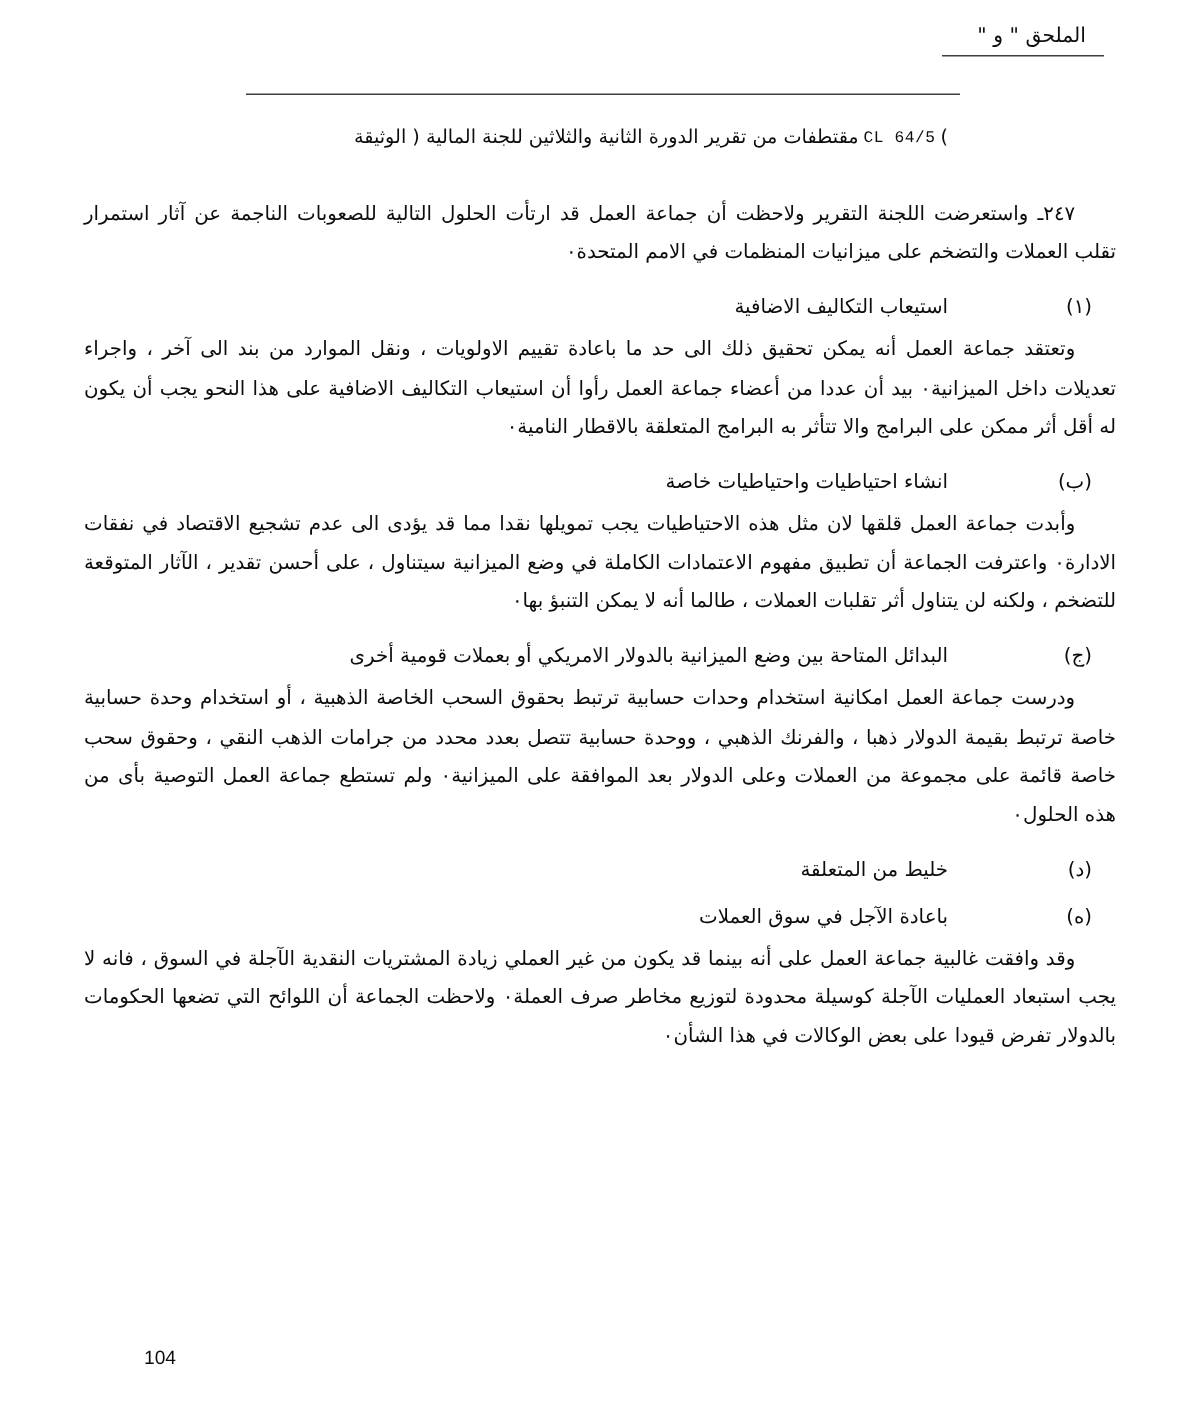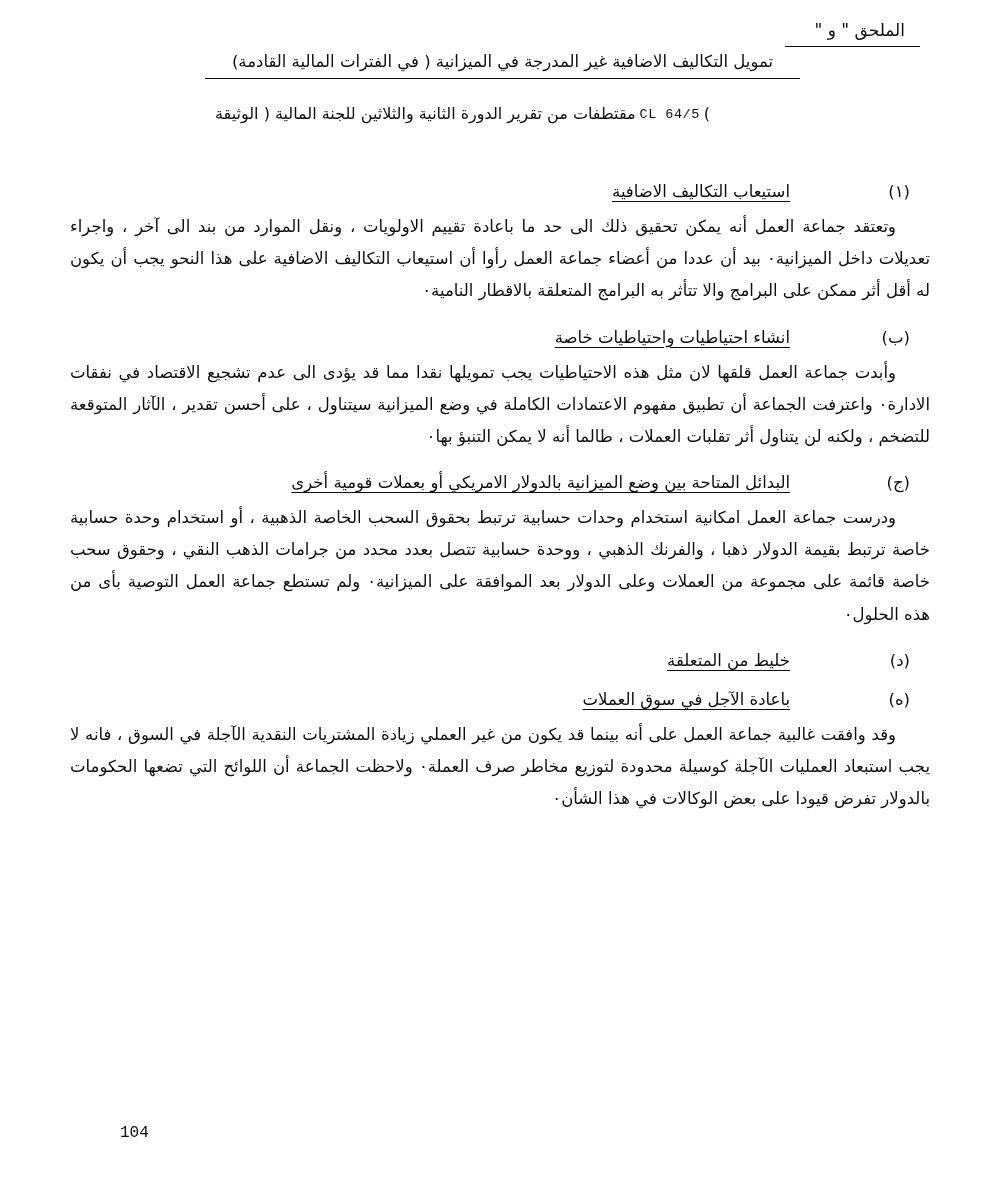--- a/index.html
+++ b/index.html
@@ -57,21 +57,21 @@
     height: 1px;
     background: #111;
   }
 
   .doc-line {
     position: absolute;
     top: 104px;
     right: 210px;
     left: 215px;
     font-size: 16px;
-    text-align: left;
+    text-align: right;
     white-space: nowrap;
   }
   .doc-code {
     display: inline-block;
     direction: ltr;
     font-family: "Liberation Mono", "DejaVu Sans Mono", monospace;
     font-size: 13.5px;
     letter-spacing: 0.5px;
     vertical-align: 1px;
     padding: 0 4px;
@@ -116,53 +116,55 @@
     text-align: right;
     padding-right: 20px;
     box-sizing: border-box;
   }
   .heading-text {
     flex: 1 1 auto;
     text-align: right;
     padding-right: 60px;
   }
   .heading-text span.u {
-    text-decoration: underline;
     text-underline-offset: 4px;
   }
 
   .page-number {
     position: absolute;
     bottom: 36px;
     left: 120px;
     font-size: 16px;
-    font-family: Liberation Mono, monospace;
+    font-family: Liberation Sans, sans-serif;
     direction: ltr;
   }
 </style>
 </head>
 <body>
 
 <div class="page">
 
   <div class="annex-label">الملحق " و "</div>
   <div class="head-rule"></div>
 
-  <div class="title-line">تمويل التكاليف الاضافية غير المدرجة في الميزانية ( في الفترات المالية القادمة)</div>
   <div class="title-rule"></div>
 
   <div class="doc-line">
     <span>)</span><span class="doc-code">CL 64/5</span><span>مقتطفات من تقرير الدورة الثانية والثلاثين للجنة المالية ( الوثيقة</span>
   </div>
 
   <div class="content">
 
 
     <div class="spacer-sm"></div>
 
+    <p class="para indent-first">
+      <span class="para-num">٢٤٧ـ</span>
+      <span>واستعرضت اللجنة التقرير ولاحظت أن جماعة العمل قد ارتأت الحلول التالية للصعوبات الناجمة عن آثار استمرار تقلب العملات والتضخم على ميزانيات المنظمات في الامم المتحدة٠</span>
+    </p>
 
     <div class="heading-row">
       <div class="heading-marker">(١)</div>
       <div class="heading-text"><span class="u">استيعاب التكاليف الاضافية</span></div>
     </div>
     <p class="para indent-first">وتعتقد جماعة العمل أنه يمكن تحقيق ذلك الى حد ما باعادة تقييم الاولويات ، ونقل الموارد من بند الى آخر ، واجراء تعديلات داخل الميزانية٠ بيد أن عددا من أعضاء جماعة العمل رأوا أن استيعاب التكاليف الاضافية على هذا النحو يجب أن يكون له أقل أثر ممكن على البرامج والا تتأثر به البرامج المتعلقة بالاقطار النامية٠</p>
 
     <div class="heading-row">
       <div class="heading-marker">(ب)</div>
       <div class="heading-text"><span class="u">انشاء احتياطيات واحتياطيات خاصة</span></div>

